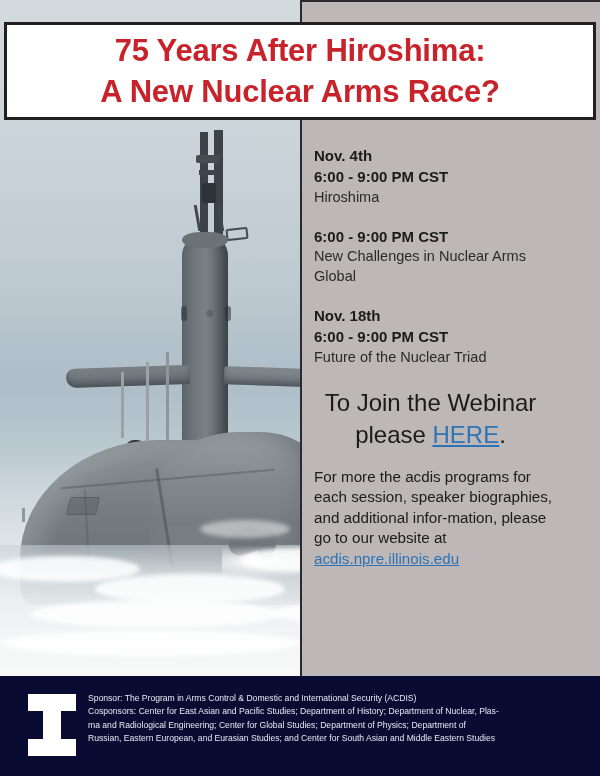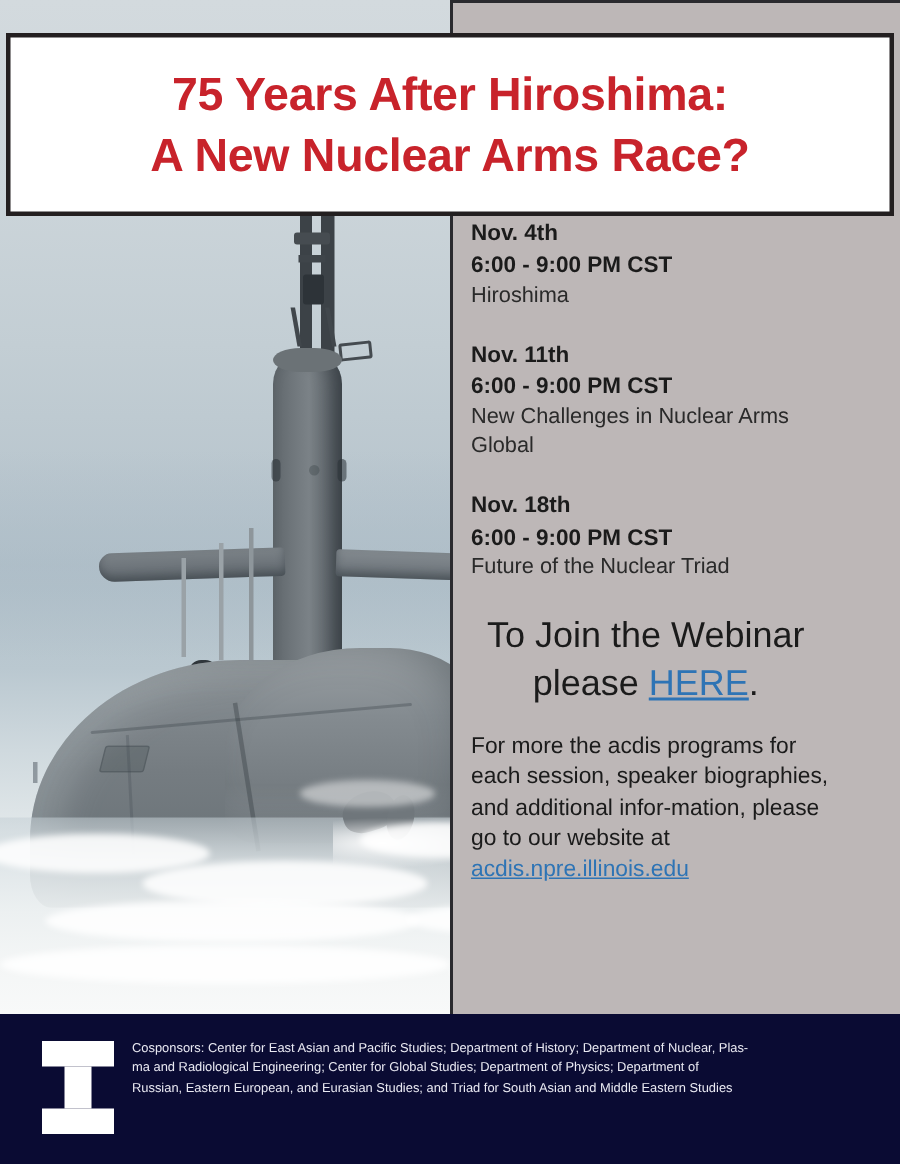--- a/index.html
+++ b/index.html
@@ -257,21 +257,21 @@
     position: absolute;
     left: 22px; top: 508px;
     width: 3px; height: 14px;
     background: rgba(120,130,138,0.75);
   }
 
   
   .title-box {
     position: absolute;
     left: 4px; top: 22px;
-    width: 592px; height: 122px;
+    width: 592px; height: 98px;
     background: #ffffff;
     border: 3px solid #231f20;
     display: flex;
     flex-direction: column;
     align-items: center;
     justify-content: center;
     z-index: 6;
   }
   .title-line {
     color: #c8232b;
@@ -439,21 +439,20 @@
   <div class="info-panel">
     <div class="panel-inner">
 
       <div class="sess">
         <div class="sess-date">Nov. 4th</div>
         <div class="sess-time">6:00 - 9:00 PM CST</div>
         <div class="sess-topic">Hiroshima</div>
       </div>
 
       <div class="sess">
-        <div class="sess-date">Nov. 11th</div>
         <div class="sess-time">6:00 - 9:00 PM CST</div>
         <div class="sess-topic">New Challenges in Nuclear Arms Global</div>
       </div>
 
       <div class="sess">
         <div class="sess-date">Nov. 18th</div>
         <div class="sess-time">6:00 - 9:00 PM CST</div>
         <div class="sess-topic">Future of the Nuclear Triad</div>
       </div>
 
@@ -476,18 +475,19 @@
 
   <div class="footer"></div>
 
   <div class="block-i">
     <div class="bi-top"></div>
     <div class="bi-mid"></div>
     <div class="bi-bot"></div>
   </div>
 
   <div class="footer-text">
+    <div class="foot-line">Sponsor: The Program in Arms Control &amp; Domestic and International Security (ACDIS)</div>
     <div class="foot-line">Cosponsors: Center for East Asian and Pacific Studies; Department of History; Department of Nuclear, Plas-</div>
     <div class="foot-line">ma and Radiological Engineering; Center for Global Studies; Department of Physics; Department of</div>
-    <div class="foot-line">Russian, Eastern European, and Eurasian Studies; and Triad for South Asian and Middle Eastern Studies</div>
+    <div class="foot-line">Russian, Eastern European, and Eurasian Studies; and Center for South Asian and Middle Eastern Studies</div>
   </div>
 
 </div>
 
 </body></html>

